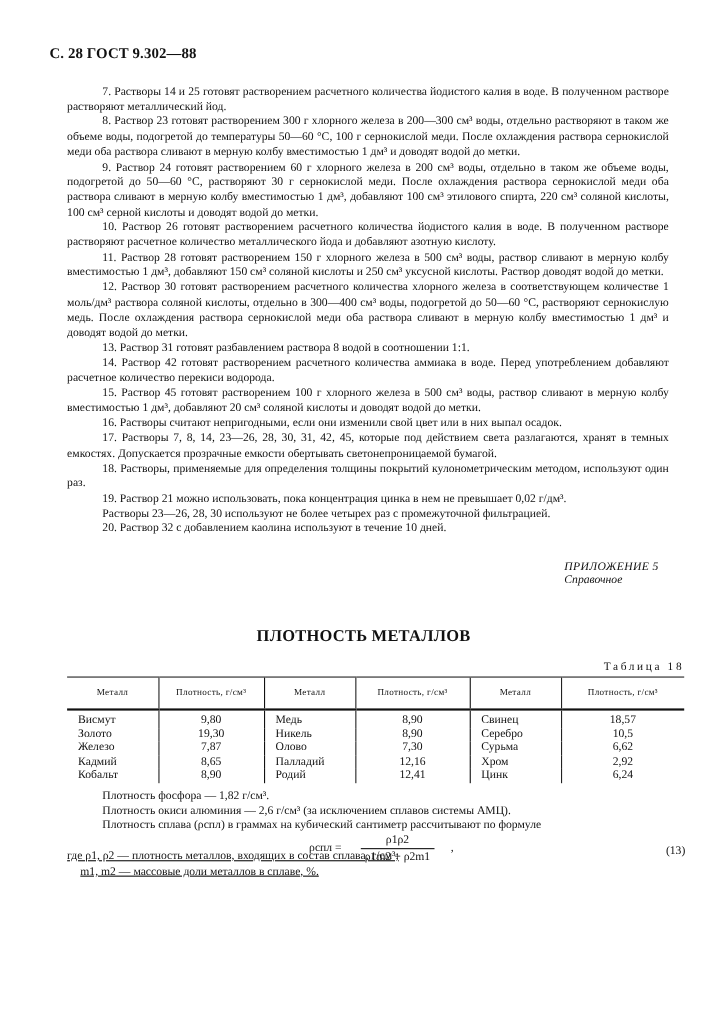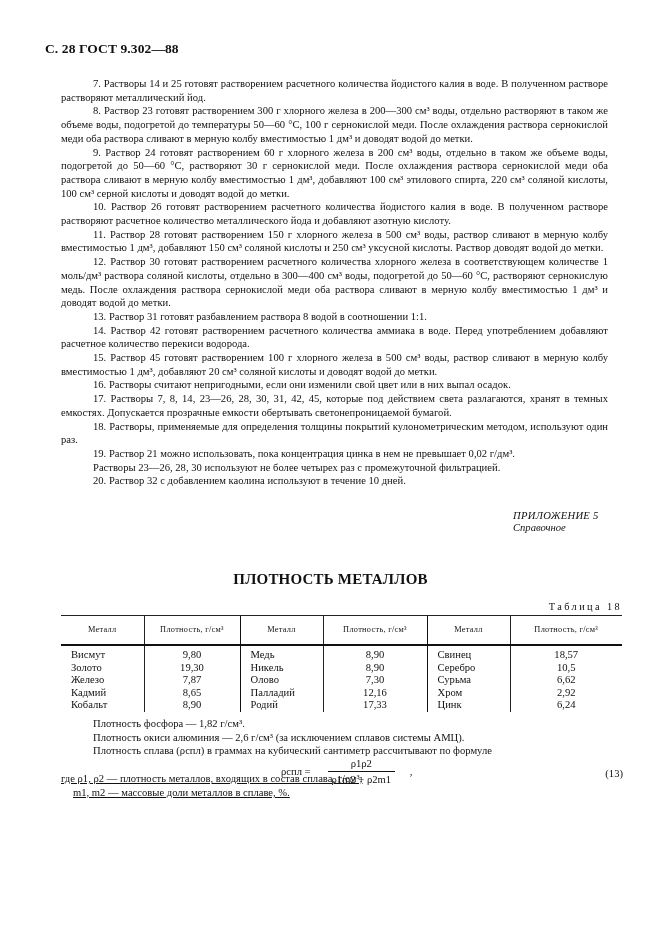--- a/index.html
+++ b/index.html
@@ -147,21 +147,21 @@
       <td class="val">8,65</td>
       <td class="name">Палладий</td>
       <td class="val">12,16</td>
       <td class="name">Хром</td>
       <td class="val">2,92</td>
     </tr>
     <tr>
       <td class="name">Кобальт</td>
       <td class="val">8,90</td>
       <td class="name">Родий</td>
-      <td class="val">17,33</td>
+      <td class="val">12,41</td>
       <td class="name">Цинк</td>
       <td class="val">6,24</td>
     </tr>
   </tbody>
 </table>
 
 <div class="after-table">
   <p>Плотность фосфора — 1,82 г/см³.</p>
   <p>Плотность окиси алюминия — 2,6 г/см³ (за исключением сплавов системы АМЦ).</p>
   <p>Плотность сплава (ρспл) в граммах на кубический сантиметр рассчитывают по формуле</p>

